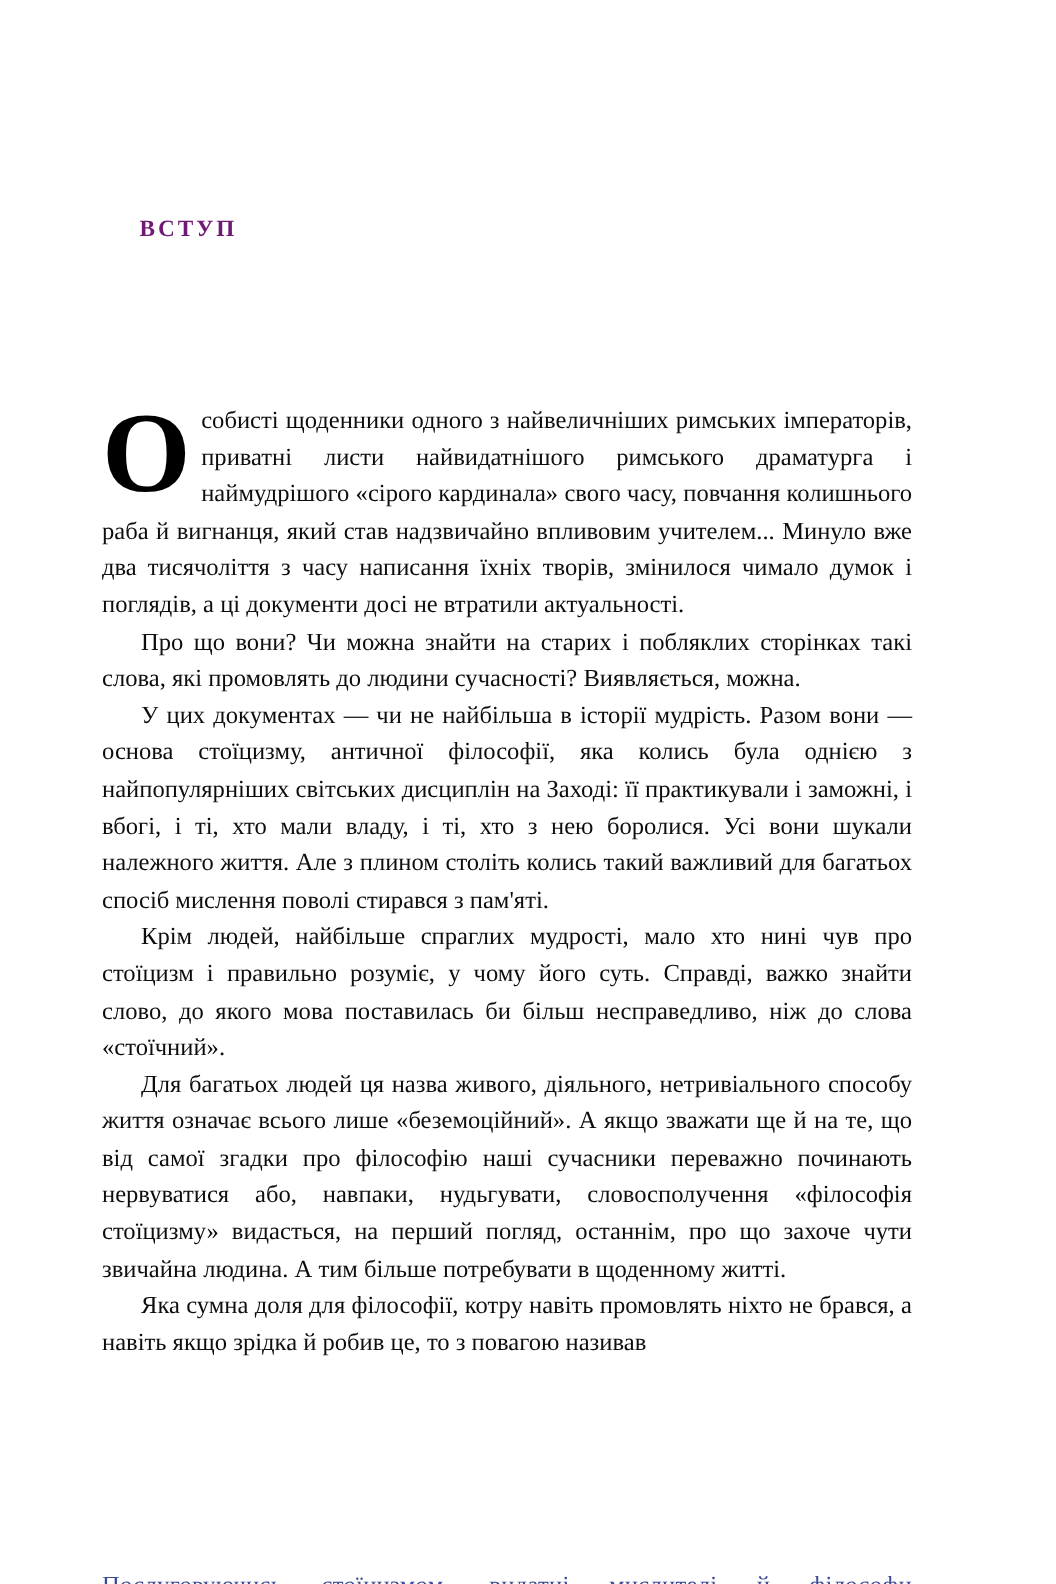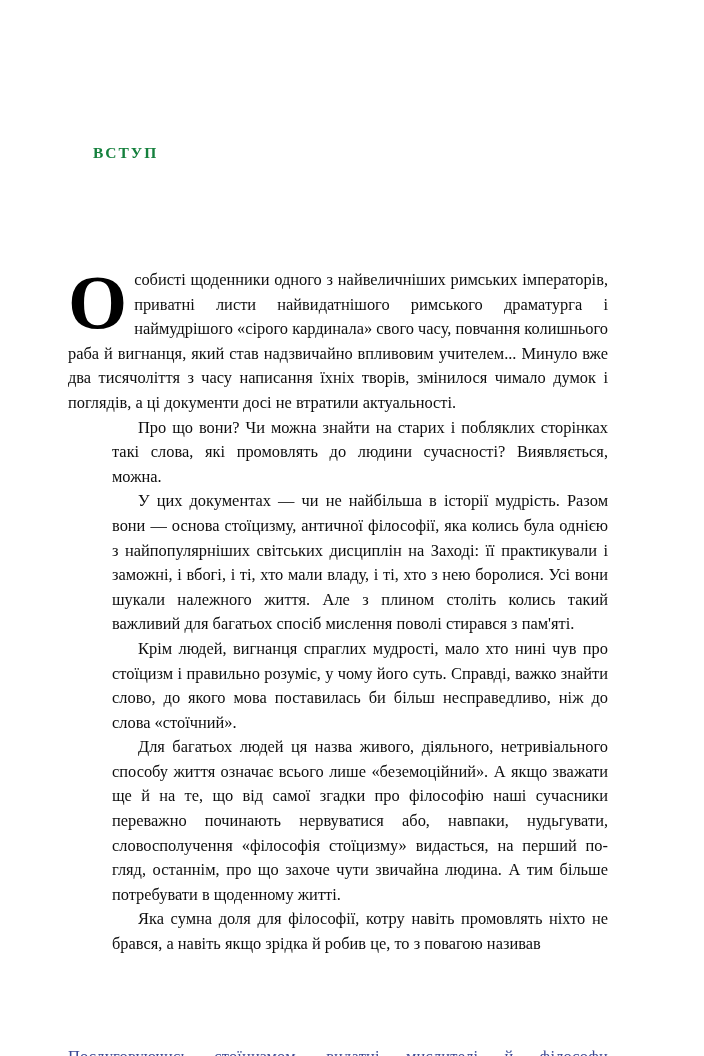--- a/index.html
+++ b/index.html
@@ -27,21 +27,21 @@
 
   
   .chapter-heading {
     position: absolute;
     left: 93px;
     top: 145px;
     font-family: "Liberation Serif", "DejaVu Serif", serif;
     font-size: 15.5px;
     font-weight: 700;
     letter-spacing: 2.0px;
-    color: #15803d;
+    color: #701a75;
     line-height: 1;
     white-space: nowrap;
   }
 
   
   .text-column {
     position: absolute;
     left: 68px;
     top: 268px;
     width: 540px;
@@ -52,21 +52,20 @@
     padding: 0;
     font-size: 16.4px;
     line-height: 24.6px;
     text-align: justify;
     text-justify: inter-word;
     hyphens: manual;
     color: #0d0d0d;
   }
   p.body-par + p.body-par {
     margin-top: 0;
-    margin-left: 44px;
   }
   p.indent {
     text-indent: 26px;
   }
 
   
   .first-par {
     position: relative;
     min-height: 72px;
   }
@@ -117,21 +116,21 @@
   <div class="text-column">
 
     <p class="body-par first-par">
       <span class="dropcap">О</span><span class="lead-bold">собисті</span><span> щоденники одного з найвеличніших римських імператорів, приватні листи найвидатнішого римського драматурга і наймудрішого «сірого кардинала» свого часу, повчання колишнього раба й вигнанця, який став надзвичайно впливовим учителем... Минуло вже два тисячоліття з часу напи­сання їхніх творів, змінилося чимало думок і поглядів, а ці доку­менти досі не втратили актуальності.</span>
     </p>
 
     <p class="body-par indent">Про що вони? Чи можна знайти на старих і побляклих сторін­ках такі слова, які промовлять до людини сучасності? Виявляєть­ся, можна.</p>
 
     <p class="body-par indent">У цих документах — чи не найбільша в історії мудрість. Разом вони — основа стоїцизму, античної філософії, яка колись була од­нією з найпопулярніших світських дисциплін на Заході: її прак­тикували і заможні, і вбогі, і ті, хто мали владу, і ті, хто з нею бо­ролися. Усі вони шукали належного життя. Але з плином століть колись такий важливий для багатьох спосіб мислення поволі сти­рався з пам'яті.</p>
 
-    <p class="body-par indent">Крім людей, вигнанця спраглих мудрості, мало хто нині чув про стоїцизм і правильно розуміє, у чому його суть. Справді, важ­ко знайти слово, до якого мова поставилась би більш несправед­ливо, ніж до слова «стоїчний».</p>
+    <p class="body-par indent">Крім людей, найбільше спраглих мудрості, мало хто нині чув про стоїцизм і правильно розуміє, у чому його суть. Справді, важ­ко знайти слово, до якого мова поставилась би більш несправед­ливо, ніж до слова «стоїчний».</p>
 
     <p class="body-par indent">
       <span>Для багатьох людей ця назва живого, діяльного, нетривіального способу життя означає всього лише «беземоційний». А якщо зва­жати ще й на те, що від самої згадки про філософію наші сучас­ники переважно починають нервуватися або, навпаки, нудьгувати, словосполучення «філософія стоїцизму» видасться, на перший по­гляд, останнім, про що захоче чути звичайна людина. А тим біль­ше </span><span class="ital">потребувати в</span><span> щоденному житті.</span>
     </p>
 
     <p class="body-par indent">Яка сумна доля для філософії, котру навіть промовлять ніхто не брався, а навіть якщо зрідка й робив це, то з повагою називав</p>
 
   </div>
 
   <div class="bottom-cut">

